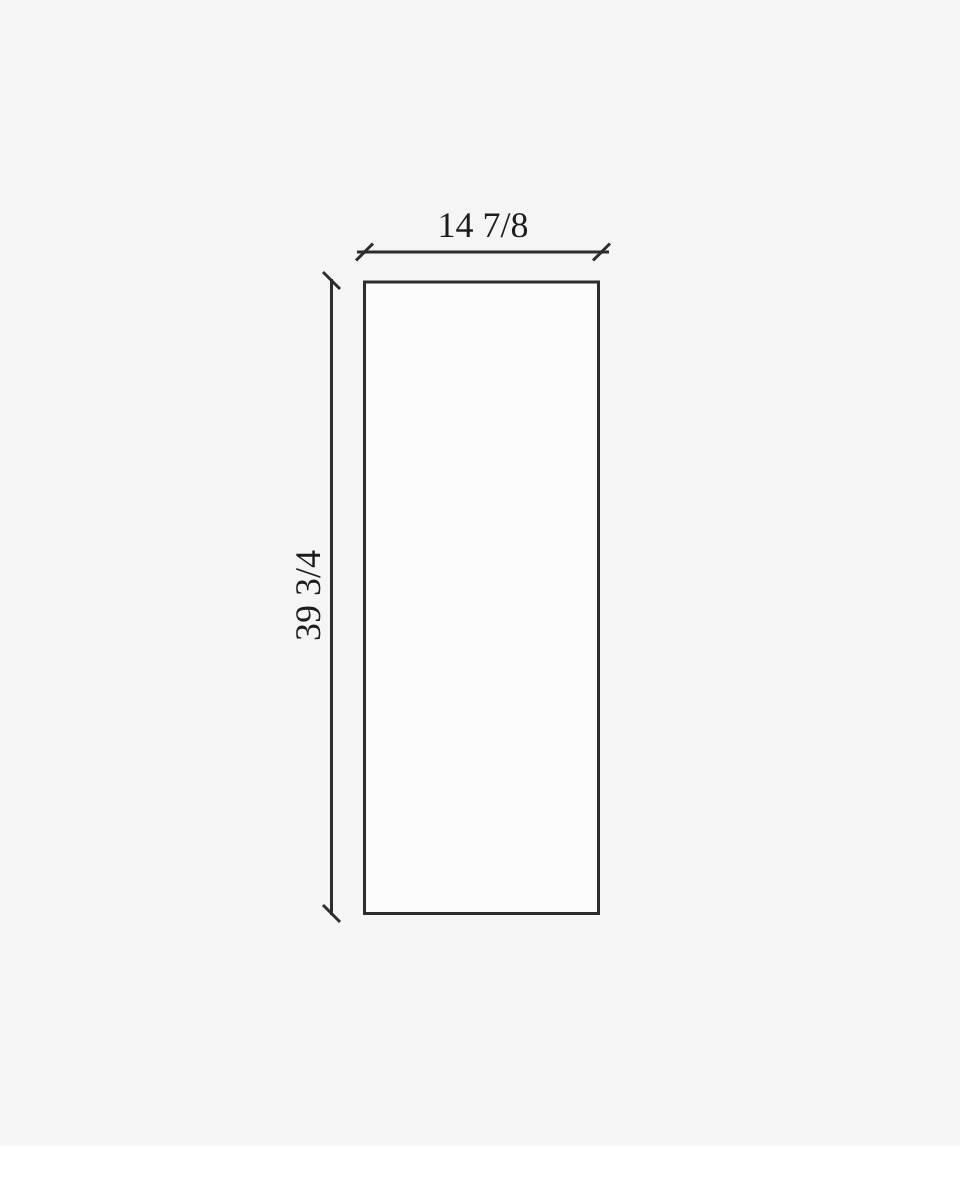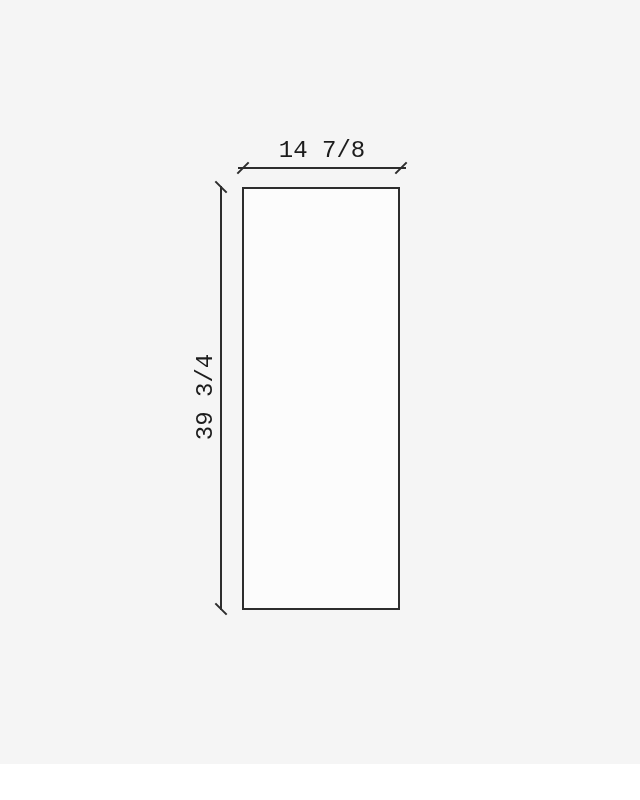--- a/index.html
+++ b/index.html
@@ -5,21 +5,21 @@
   html, body {
     margin: 0;
     padding: 0;
   }
   .canvas {
     position: relative;
     width: 640px;
     height: 764px;
     background: #f5f5f5;
     overflow: hidden;
-    font-family: Liberation Mono, monospace;
+    font-family: Liberation Serif, serif;
   }
   .panel {
     position: absolute;
     left: 242px;
     top: 187px;
     width: 158px;
     height: 423px;
     box-sizing: border-box;
     border: 2px solid #2d2d2d;
     background: #fcfcfc;

